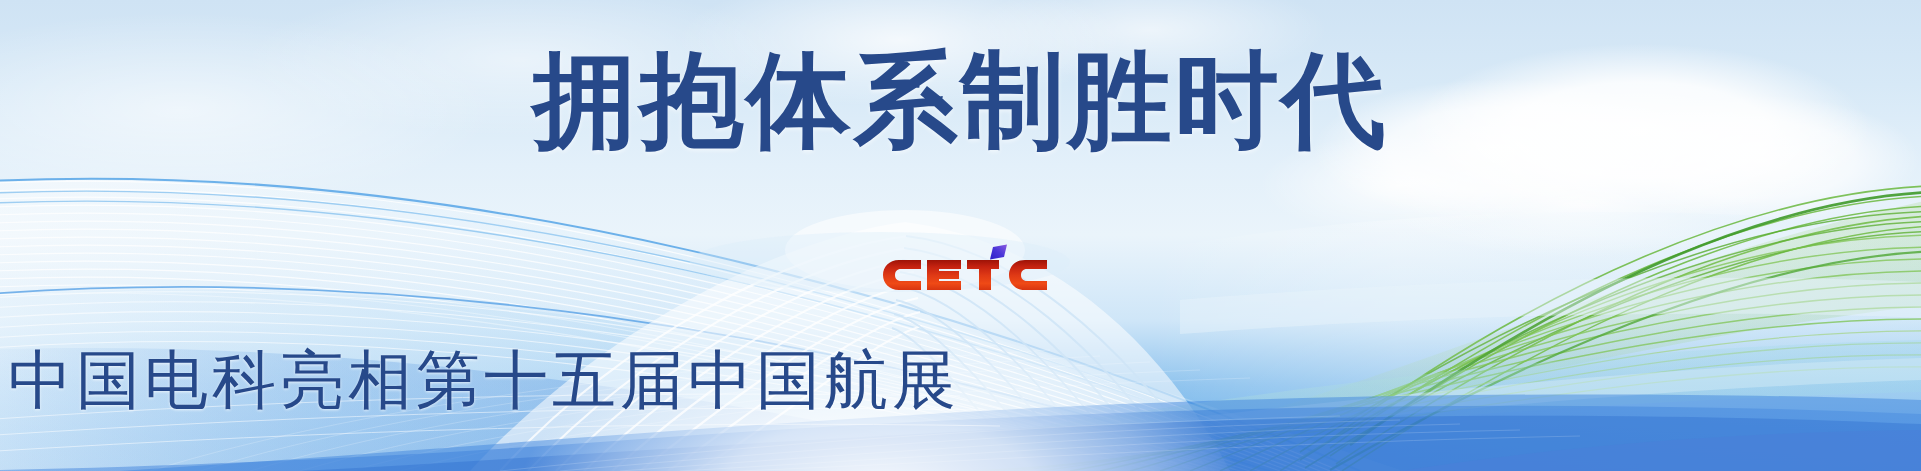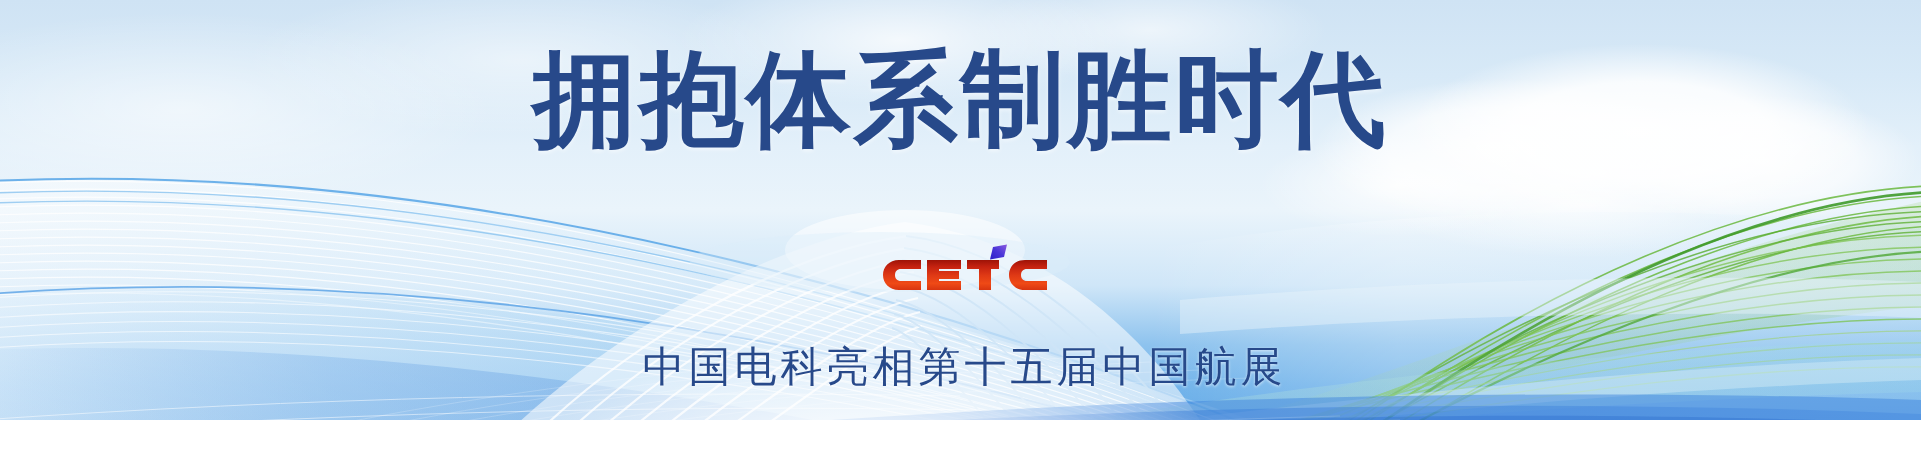--- a/index.html
+++ b/index.html
@@ -3,23 +3,23 @@
 <meta charset="utf-8">
 <style>
   html, body {
     margin: 0;
     padding: 0;
     background: #ffffff;
   }
   .banner {
     position: relative;
     width: 1921px;
-    height: 420px;
+    height: 471px;
     overflow: hidden;
-    font-family: Liberation Serif, serif;
+    font-family: Liberation Sans, sans-serif;
     background: linear-gradient(180deg, #cfe3f4 0%, #d7e9f7 18%, #e3f0fa 35%, #eaf4fb 50%, #cfe6f8 68%, #8ec3ee 82%, #6fb2ea 92%, #62a9e6 100%);
   }
 
   
   .sky {
     position: absolute;
     inset: 0;
     background:
       radial-gradient(ellipse 320px 120px at 1640px 130px, rgba(255,255,255,0.98) 0%, rgba(255,255,255,0.85) 40%, rgba(255,255,255,0) 72%),
       radial-gradient(ellipse 250px 95px at 1500px 150px, rgba(255,255,255,0.95) 0%, rgba(255,255,255,0.7) 45%, rgba(255,255,255,0) 75%),
@@ -78,22 +78,21 @@
     height: 62px;
   }
   .logo svg { display: block; }
 
   
   .subtitle {
     position: absolute;
     left: 8px;
     right: 0;
     top: 342px;
-    text-align: center;
-    font-size: 42px;
+    font-size: 64px;
     line-height: 1.2;
     font-weight: 400;
     letter-spacing: 4px;
     color: #27498a;
     text-shadow: 0 1px 3px rgba(255,255,255,0.7);
     white-space: nowrap;
   }
 </style>
 </head>
 <body>

